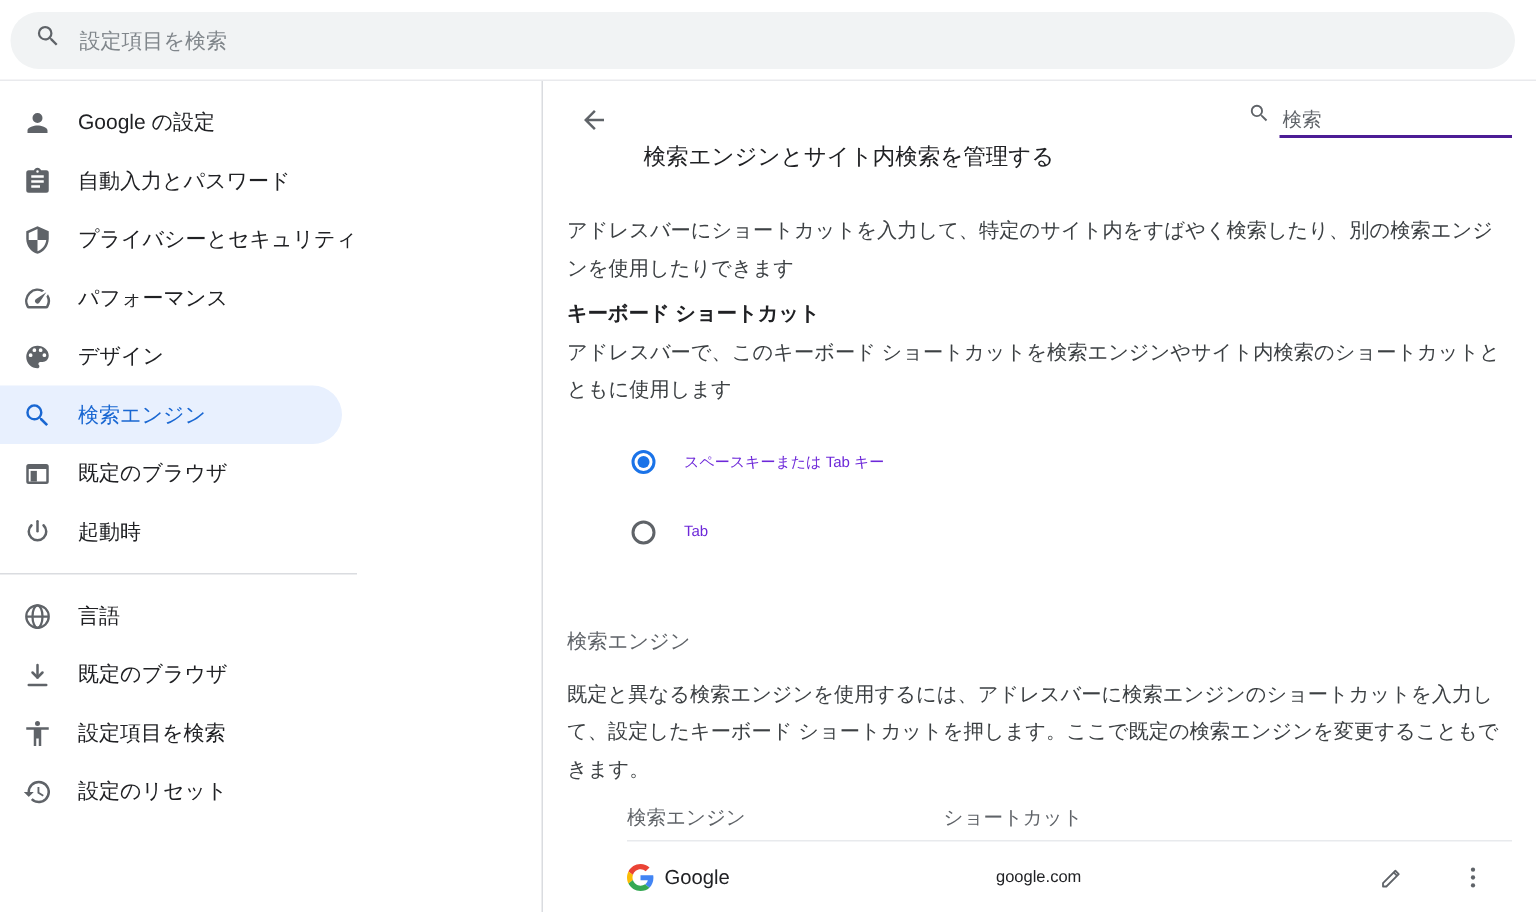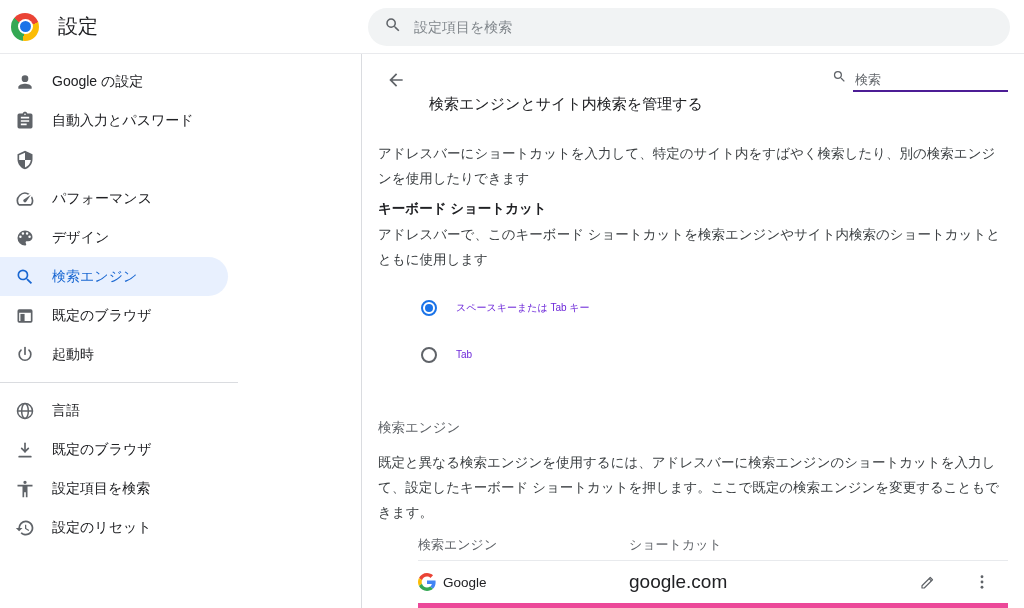--- a/index.html
+++ b/index.html
@@ -56,36 +56,32 @@
   .radio-row { display:flex; align-items:center; height:47px; padding-left:43px; cursor:pointer; }
   .radio { width:16px; height:16px; border:2px solid #5f6368; border-radius:50%; position:relative; flex:0 0 16px; }
   .radio.checked { border-color:#1a73e8; }
   .radio.checked::after { content:''; position:absolute; inset:2px; border-radius:50%; background:#1a73e8; }
   .radio-label { margin-left:19px; font-size:10px; color:#6d28d9; }
 
   .se-table { margin:4px 0 0 40px; }
   .se-head { display:flex; align-items:center; height:32px; border-bottom:1px solid #e8eaed;
     font-size:13px; color:#5f6368; }
   .col-engine { width:211px; }
-  .se-row { display:flex; align-items:center; height:48px; border-bottom:6px solid #ec4899; }
+  .se-row { display:flex; align-items:center; height:48px; border-bottom:1px solid #ec4899; }
   .engine-cell { width:211px; display:flex; align-items:center; }
   .g-logo { width:18px; height:18px; flex:0 0 18px; }
   .engine-name { margin-left:7px; font-size:13.5px; color:#202124; white-space:nowrap; }
-  .shortcut-cell { font-size:19px; color:#202124; flex:1; }
+  .shortcut-cell { font-size:11px; color:#202124; flex:1;margin-left:35px; }
   .row-actions { display:flex; align-items:center; gap:30px; padding-right:14px; }
   .icon-btn { width:24px; height:24px; display:flex; align-items:center; justify-content:center; cursor:pointer; }
 </style>
 </head>
 <body>
 
 <div class="topbar">
-  <div class="topbar-left">
-    <div class="chrome-logo"></div>
-    <div class="app-title">設定</div>
-  </div>
   <div class="topbar-search-wrap">
     <div class="topbar-search">
       <span>
         <svg width="18" height="18" viewBox="0 0 24 24">
             <path fill="#5f6368" d="M15.5 14h-.79l-.28-.27A6.47 6.47 0 0 0 16 9.5 6.5 6.5 0 1 0 9.5 16c1.61 0 3.09-.59 4.23-1.57l.27.28v.79l5 4.99L20.49 19l-4.99-5zm-6 0C7.01 14 5 11.99 5 9.5S7.01 5 9.5 5 14 7.01 14 9.5 11.99 14 9.5 14z"></path>
           </svg>
       </span>
       <input placeholder="設定項目を検索" style="">
     </div>
   </div>
@@ -109,20 +105,21 @@
           </svg>
         </span>
       <span class="nav-label">自動入力とパスワード</span>
     </div>
     <div class="nav-item">
       <span class="nav-ic">
           <svg width="20" height="20" viewBox="0 0 24 24">
             <path fill="#5f6368" d="M12 1L3 5v6c0 5.55 3.84 10.74 9 12 5.16-1.26 9-6.45 9-12V5l-9-4zm0 10.99h7c-.53 4.12-3.28 7.79-7 8.94V12H5V6.3l7-3.11v8.8z"></path>
           </svg>
         </span>
+      <span class="nav-label">プライバシーとセキュリティ</span>
     </div>
     <div class="nav-item">
       <span class="nav-ic">
           <svg width="20" height="20" viewBox="0 0 24 24">
             <path fill="#5f6368" d="M20.38 8.57l-1.23 1.85a8 8 0 0 1-.22 7.58H5.07A8 8 0 0 1 15.58 6.85l1.85-1.23A10 10 0 0 0 3.35 19a2 2 0 0 0 1.72 1h13.85a2 2 0 0 0 1.74-1 10 10 0 0 0-.27-10.43zm-9.79 6.84a2 2 0 0 0 2.83 0l5.66-8.49-8.49 5.66a2 2 0 0 0 0 2.83z"></path>
           </svg>
         </span>
       <span class="nav-label">パフォーマンス</span>
     </div>
     <div class="nav-item">

